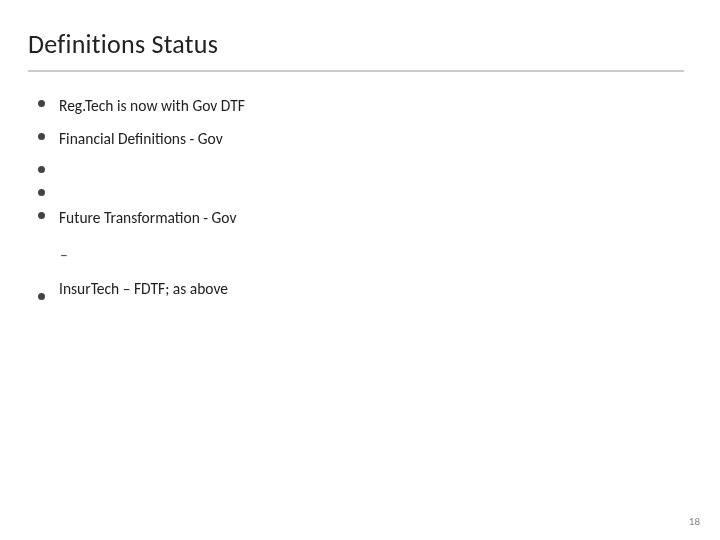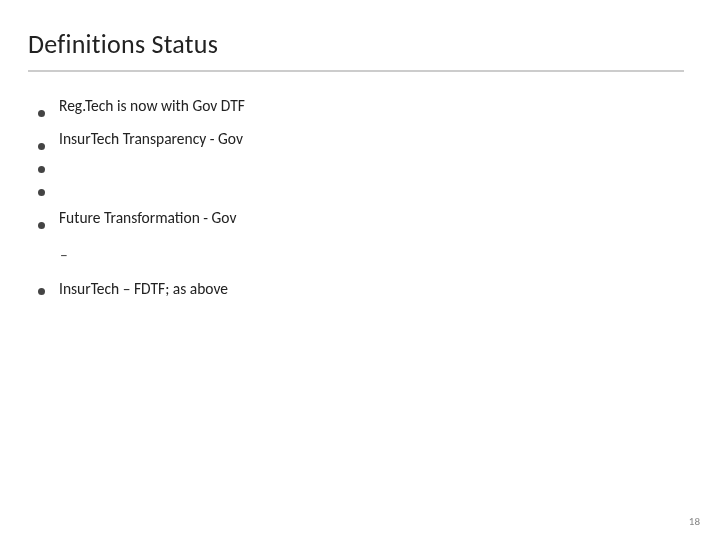--- a/index.html
+++ b/index.html
@@ -44,21 +44,21 @@
       padding-left: 10px;
     }
 
     .bullet-list {
       list-style: none;
       margin-bottom: 14px;
     }
 
     .bullet-list li {
       display: flex;
-      align-items: flex-end;
+      align-items: flex-start;
       margin-bottom: 10px;
       font-size: 15.5px;
       line-height: 1.5;
     }
 
     .bullet-dot {
       display: inline-block;
       width: 7px;
       height: 7px;
       border-radius: 50%;
@@ -85,21 +85,21 @@
       margin-top: 0px;
     }
 
     .bullet-list-2 {
       list-style: none;
       margin-top: 4px;
     }
 
     .bullet-list-2 li {
       display: flex;
-      align-items: center;
+      align-items: flex-end;
       font-size: 15.5px;
       line-height: 1.5;
     }
 
     .page-number {
       position: absolute;
       bottom: 12px;
       right: 20px;
       font-size: 11px;
       color: #888888;
@@ -116,21 +116,21 @@
 
   <div class="content-area">
 
     <ul class="bullet-list">
       <li>
         <span class="bullet-dot"></span>
         <span>Reg.Tech is now with Gov DTF</span>
       </li>
       <li>
         <span class="bullet-dot"></span>
-        <span>InsurTech Transparency - Gov</span>
+        <span>Financial Definitions - Gov</span>
       </li>
       <li>
         <span class="bullet-dot"></span>
       </li>
       <li>
         <span class="bullet-dot"></span>
       </li>
       <li>
         <span class="bullet-dot"></span>
         <span>Future Transformation - Gov</span>

